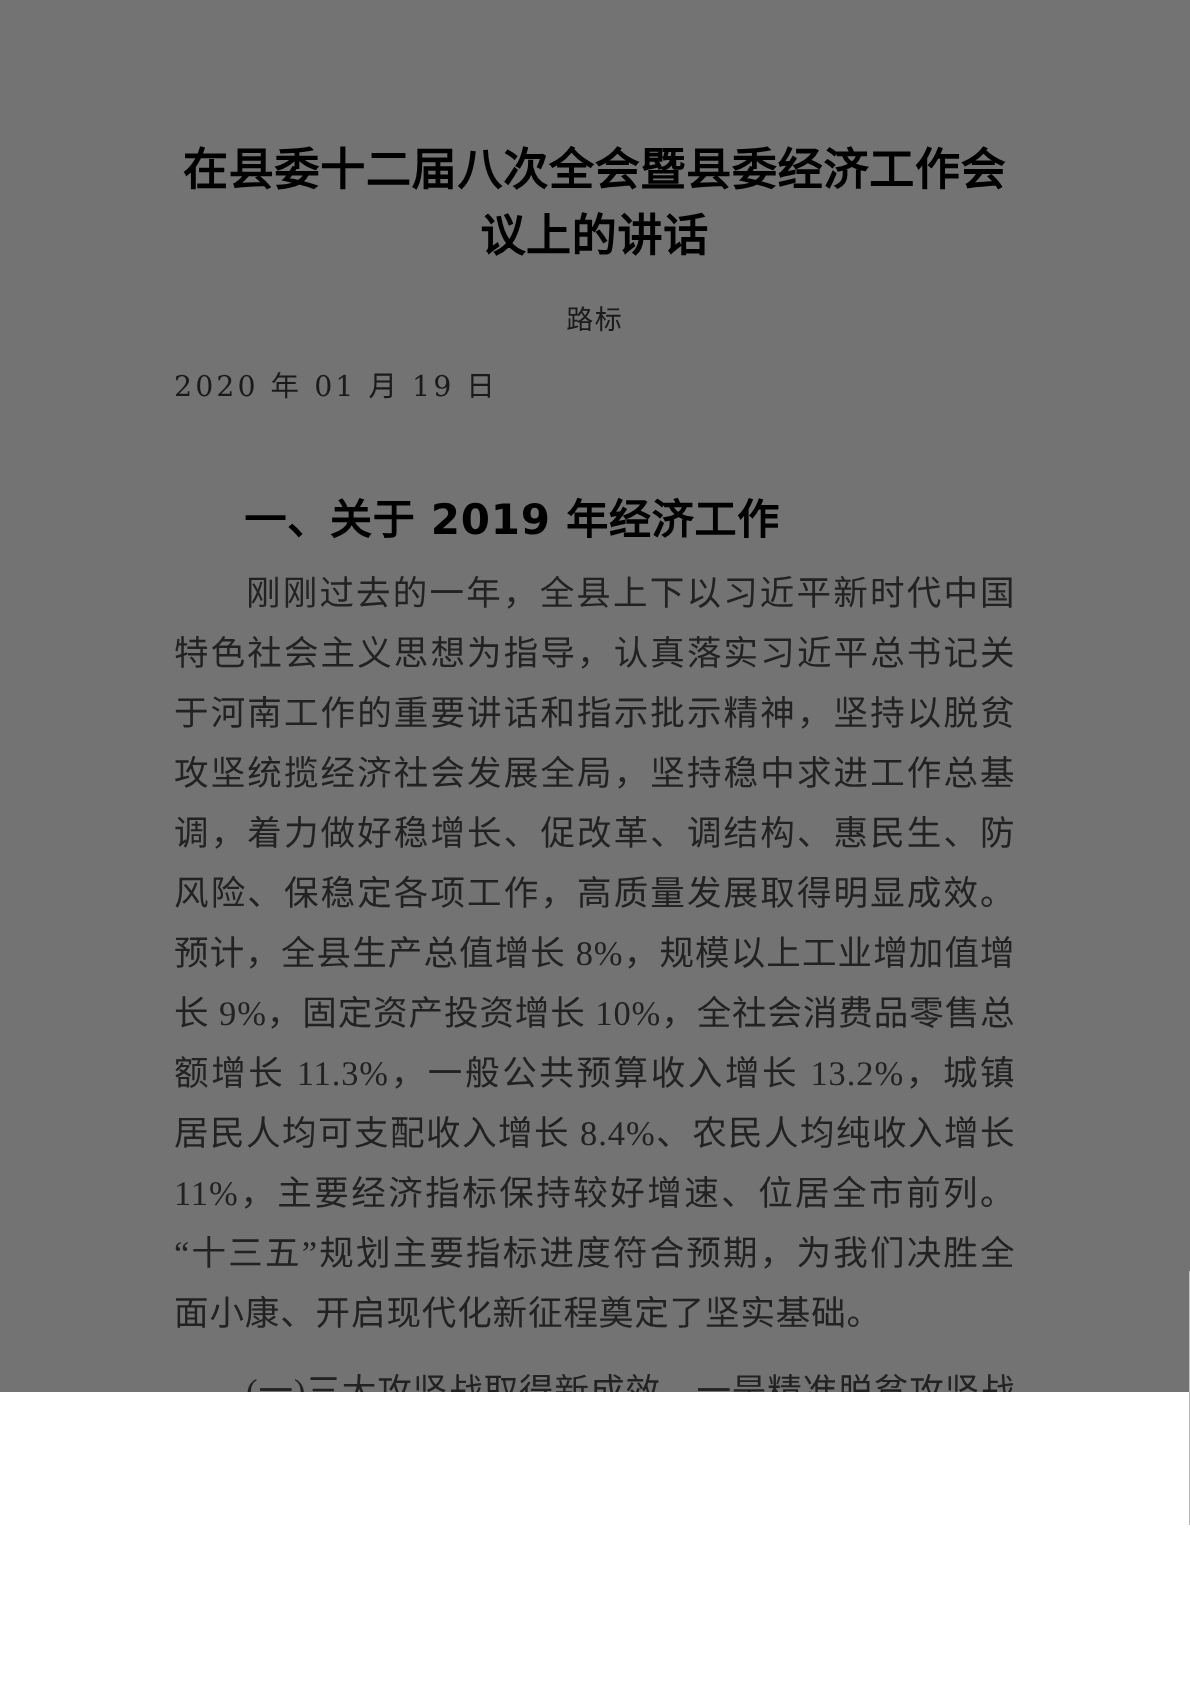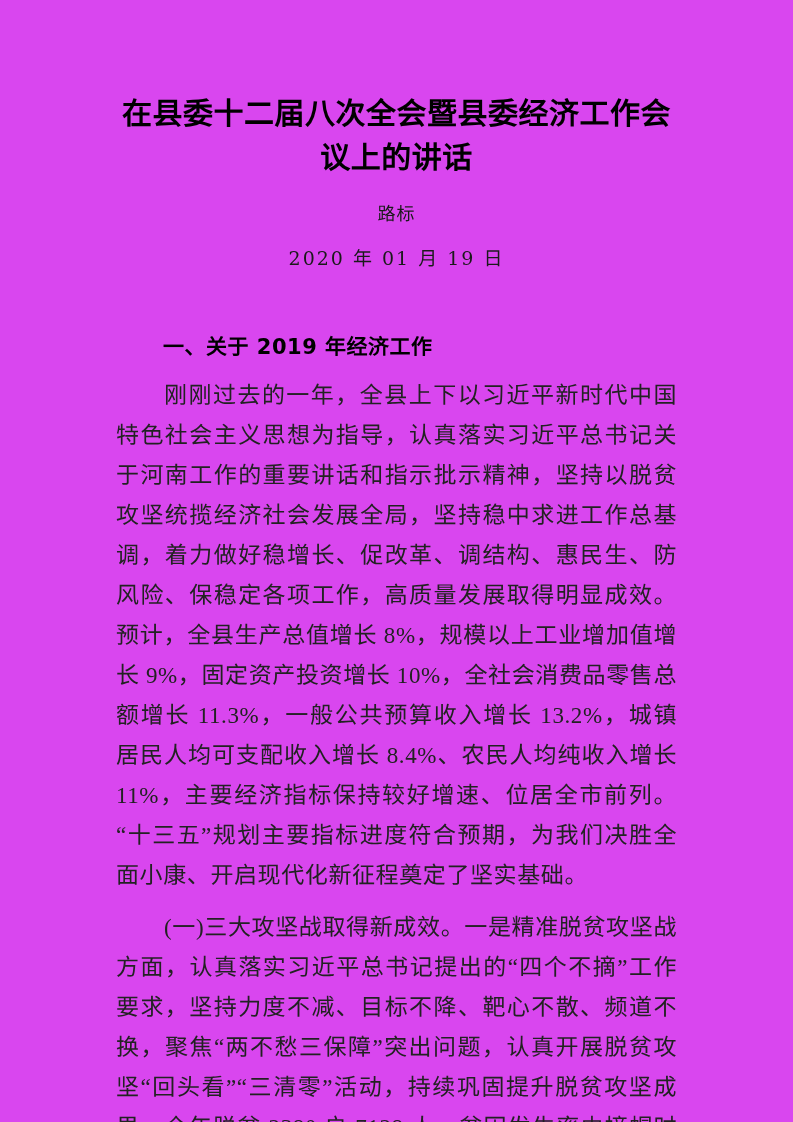--- a/index.html
+++ b/index.html
@@ -5,22 +5,22 @@
 <style>
   html, body {
     margin: 0;
     padding: 0;
     background: #ffffff;
   }
 
   .page {
     position: relative;
     width: 793px;
-    height: 1122px;
-    background: #d946ef;
+    height: 928px;
+    background: #737373;
     margin: 0 auto;
     overflow: hidden;
     box-sizing: border-box;
     font-family: "DejaVu Serif", "Liberation Serif", serif;
     color: #1a1a1a;
   }
 
   .content {
     position: absolute;
     left: 116px;
@@ -51,33 +51,33 @@
     letter-spacing: 1px;
     color: #1a1a1a;
   }
 
   .doc-date {
     margin: 0;
     padding-top: 16px;
     font-family: "DejaVu Serif", "Liberation Serif", serif;
     font-size: 19px;
     line-height: 28px;
-    text-align: center;
+    text-align: left;
     letter-spacing: 2px;
     color: #1a1a1a;
   }
 
   
   .section-heading {
     margin: 0;
     padding-top: 58px;
     text-indent: 47px;
     font-family: "DejaVu Sans", "Liberation Sans", sans-serif;
     font-weight: bold;
-    font-size: 21px;
+    font-size: 28px;
     line-height: 34px;
     letter-spacing: 0.5px;
     color: #000000;
   }
 
   
   .body-para {
     margin: 0;
     padding-top: 12px;
     font-family: Liberation Serif, serif;

